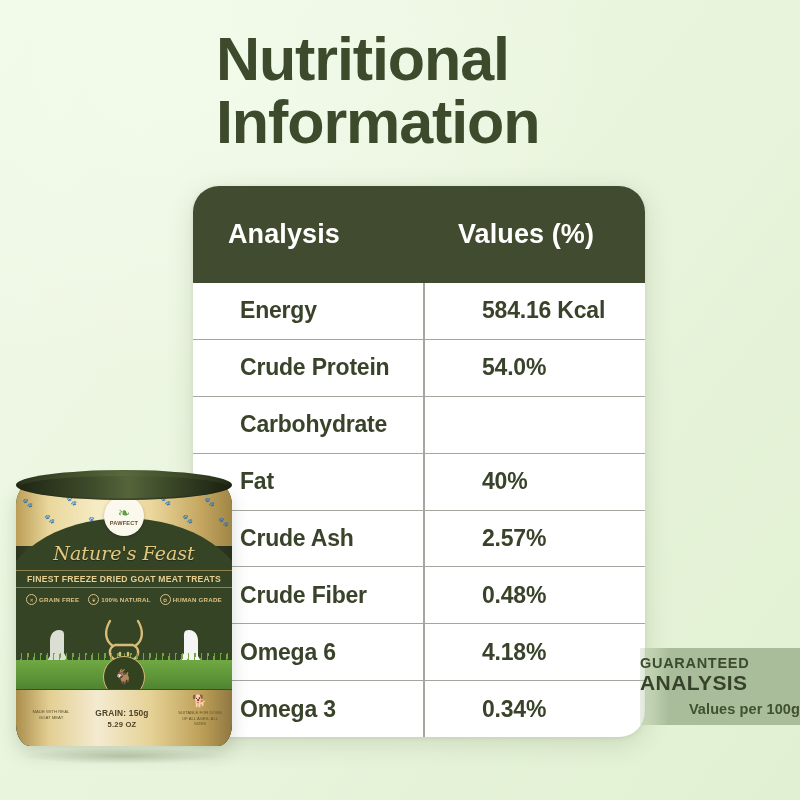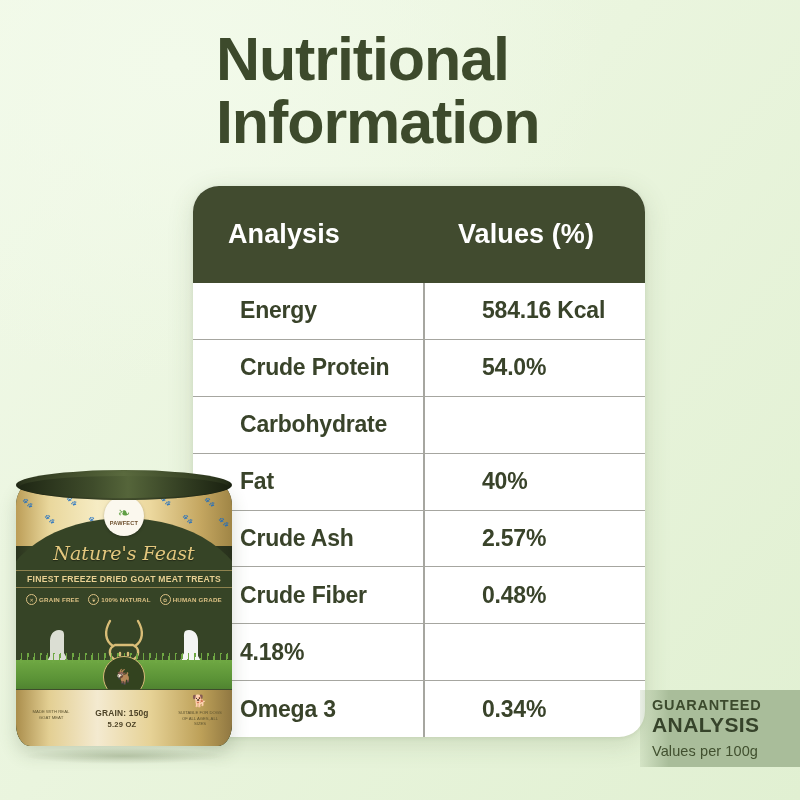--- a/index.html
+++ b/index.html
@@ -91,41 +91,41 @@
     color: #39432a;
     letter-spacing: -0.2px;
     z-index: 1;
     margin-left: 12px;
   }
 
   
   #ga-badge {
     position: absolute;
     left: 640px;
-    top: 690px;
+    top: 648px;
     width: 160px;
     height: 77px;
     background: linear-gradient(90deg, rgba(168,189,153,0.25) 0%, #a9bd9a 18%, #a9bd9a 100%);
     display: flex;
     flex-direction: column;
     justify-content: center;
-    padding-left: 12px;
+    padding-left: 0;
     box-sizing: border-box;
   }
   #ga-badge .l1 {
     font-size: 14.5px; font-weight: 700; color: #3c4a2d;
     letter-spacing: 0.7px; line-height: 1.12;
   }
   #ga-badge .l2 {
     font-size: 21px; font-weight: 700; color: #36432a;
     letter-spacing: 0.4px; line-height: 1.05;
   }
   #ga-badge .l3 {
-    font-size: 14.5px; font-weight: 400; color: #41502f;
-    letter-spacing: 0.1px; line-height: 1.25; margin-top: 6px;
+    font-size: 14.5px; font-weight: 700; color: #41502f;
+    letter-spacing: 0.1px; line-height: 1.25; margin-top: 6px; text-align: right;
   }
 
   
   #can {
     position: absolute;
     left: 16px;
     top: 470px;
     width: 216px;
     height: 288px;
   }
@@ -292,20 +292,21 @@
       </div>
       <div class="trow">
         <div class="cell col-a">Crude Ash</div>
         <div class="cell col-b">2.57%</div>
       </div>
       <div class="trow">
         <div class="cell col-a">Crude Fiber</div>
         <div class="cell col-b">0.48%</div>
       </div>
       <div class="trow">
+        <div class="cell col-a">Omega 6</div>
         <div class="cell col-b">4.18%</div>
       </div>
       <div class="trow">
         <div class="cell col-a">Omega 3</div>
         <div class="cell col-b">0.34%</div>
       </div>
     </div>
   </div>
 
   <div id="ga-badge">

